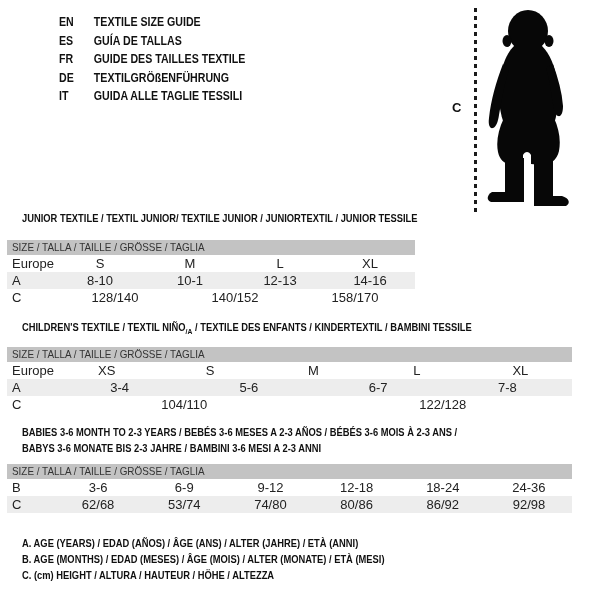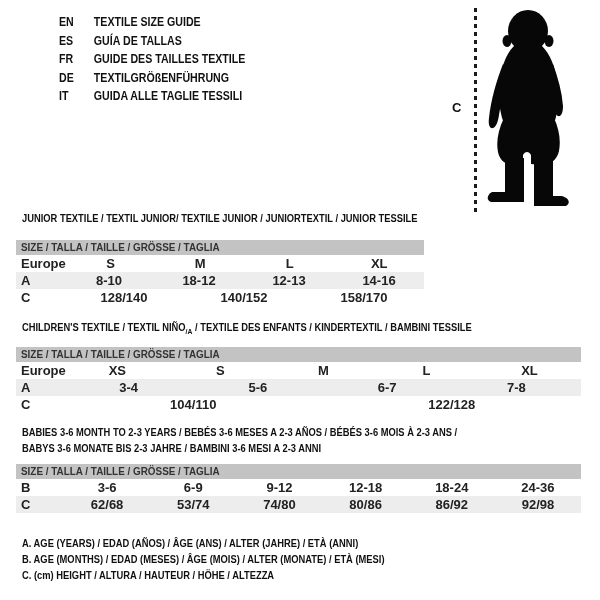--- a/index.html
+++ b/index.html
@@ -18,21 +18,21 @@
                background:repeating-linear-gradient(to bottom, #1a1a1a 0px, #1a1a1a 4px, transparent 4px, transparent 8px); }
   .height-label { position:absolute; left:452px; top:100px; font-weight:bold; font-size:13px; color:#111; }
   .baby-svg { position:absolute; left:478px; top:8px; }
 
   
   .sec-title { position:absolute; left:22px; font-weight:bold; font-size:11px; color:#101010;
                transform:scaleX(0.85); transform-origin:0 50%; white-space:nowrap; }
   .sub-a { font-size:8px; position:relative; top:2.5px; }
 
   
-  .size-table { position:absolute; left:16px;font-weight:bold; }
+  .size-table { position:absolute; left:7px; }
   .band { height:15px; line-height:15px; background:#c3c3c3; color:#333333; font-size:11px; padding-left:5px;
           overflow:hidden; white-space:nowrap; }
   .band span { display:inline-block; transform:scaleX(0.9); transform-origin:0 50%; }
   .t-row { display:flex; height:17px; line-height:17.5px; font-size:13px; color:#222222; }
   .t-row.alt { background:#ededed; }
   .cell-first { flex:0 0 48px; padding-left:5px; text-align:left; }
   .cell { flex:1 1 0; text-align:center; }
 
   
   .footnote { position:absolute; left:22px; font-weight:bold; font-size:11px; color:#101010;
@@ -92,21 +92,21 @@
     <div class="t-row">
       <span class="cell-first">Europe</span>
       <span class="cell">S</span>
       <span class="cell">M</span>
       <span class="cell">L</span>
       <span class="cell">XL</span>
     </div>
     <div class="t-row alt">
       <span class="cell-first">A</span>
       <span class="cell">8-10</span>
-      <span class="cell">18-12</span>
+      <span class="cell">10-1</span>
       <span class="cell">12-13</span>
       <span class="cell">14-16</span>
     </div>
     <div class="t-row">
       <span class="cell-first">C</span>
       <span class="cell">128/140</span>
       <span class="cell">140/152</span>
       <span class="cell">158/170</span>
     </div>
   </div>

